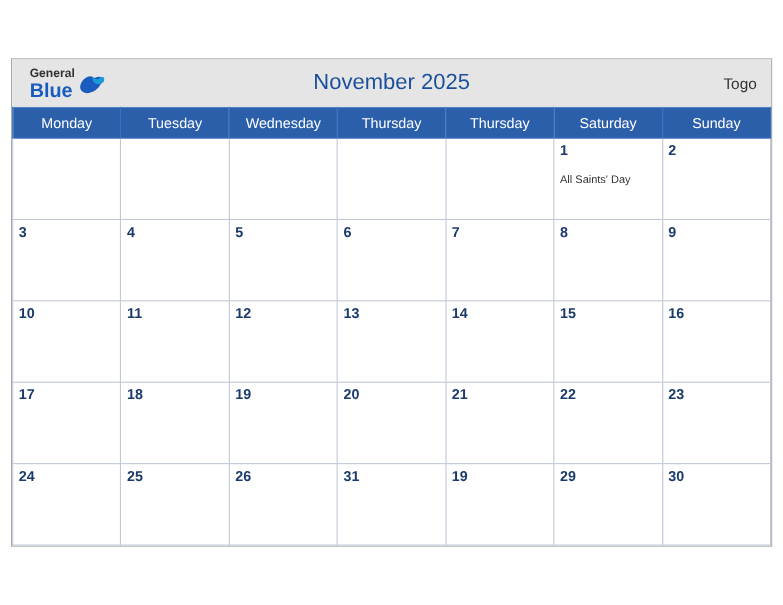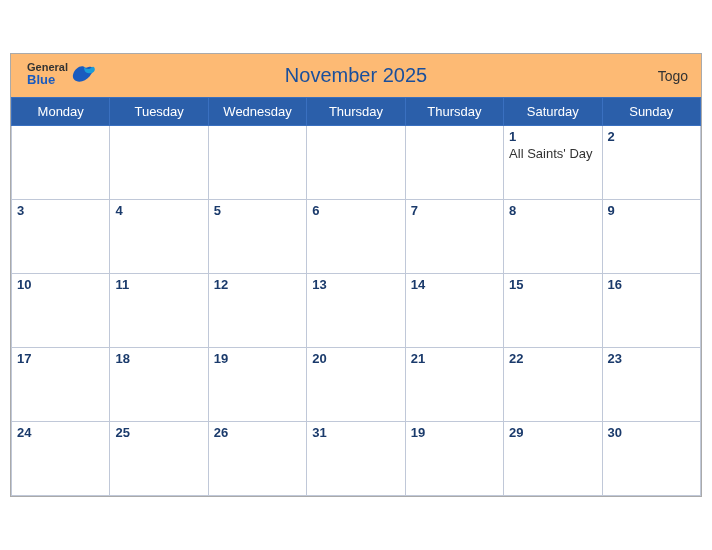--- a/index.html
+++ b/index.html
@@ -16,38 +16,38 @@
       width: 692px;
       border: 1px solid #aaa;
       background: #fff;
     }
     .calendar-header {
       display: flex;
       align-items: center;
       justify-content: center;
       padding: 10px 16px;
       position: relative;
-      background: #fdba74;
+      background: #e5e5e5;
     }
     .logo-area {
       position: absolute;
       left: 16px;
       top: 8px;
       display: flex;
       flex-direction: column;
       align-items: center;
     }
     .logo-general {
       font-size: 11px;
       color: #333;
       font-weight: bold;
       line-height: 1;
     }
     .logo-blue {
-      font-size: 13px;
+      font-size: 18px;
       color: #1a5bbf;
       font-weight: bold;
       line-height: 1;
     }
     .logo-bird {
       width: 28px;
       height: 18px;
       display: inline-block;
     }
     .logo-container {
@@ -91,23 +91,23 @@
       padding: 3px 5px;
       background: #fff;
     }
     .day-number {
       font-size: 13px;
       color: #1a3a6b;
       font-weight: bold;
       display: block;
     }
     .holiday-text {
-      font-size: 13px;
+      font-size: 10px;
       color: #333;
-      margin-top: 2px;
+      margin-top: 14px;
       display: block;
       line-height: 1.2;
     }
     .empty-cell {
       background: #fff;
     }
     
   </style>
 </head>
 <body>

